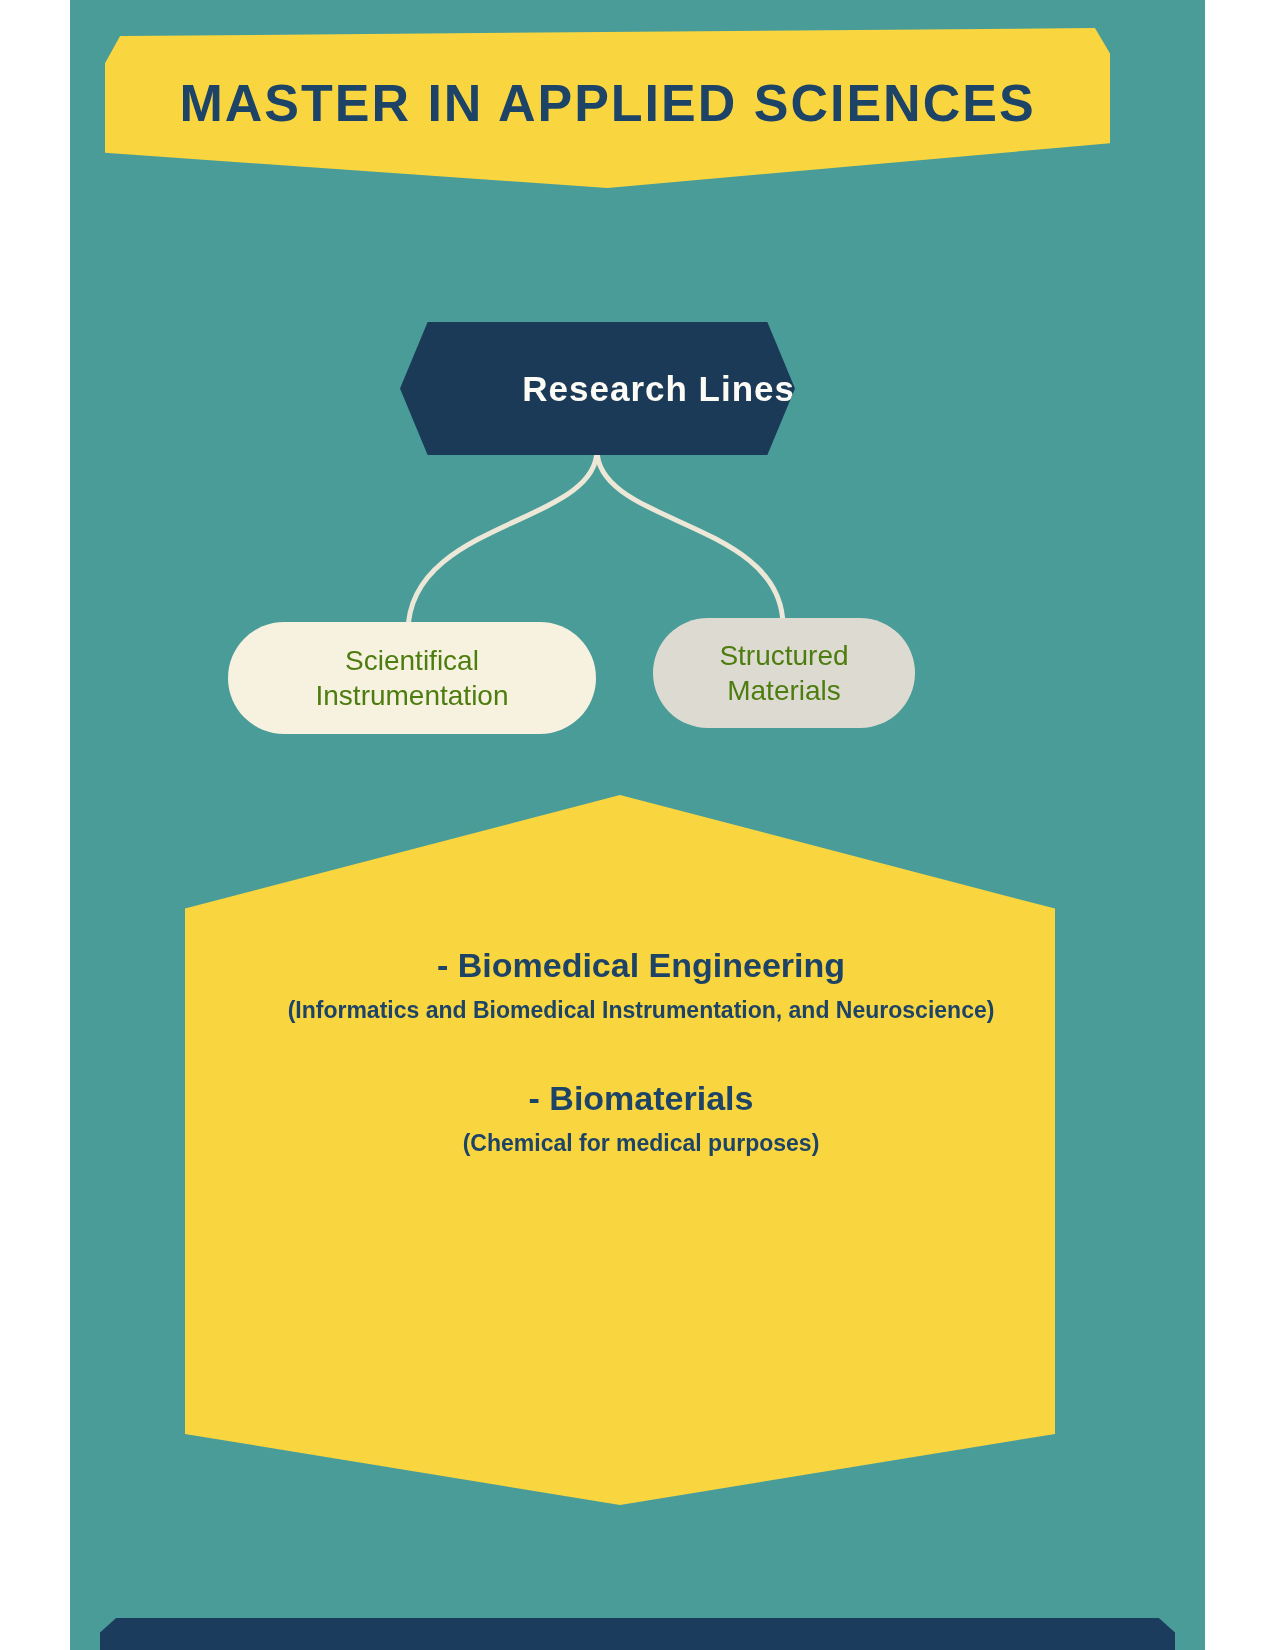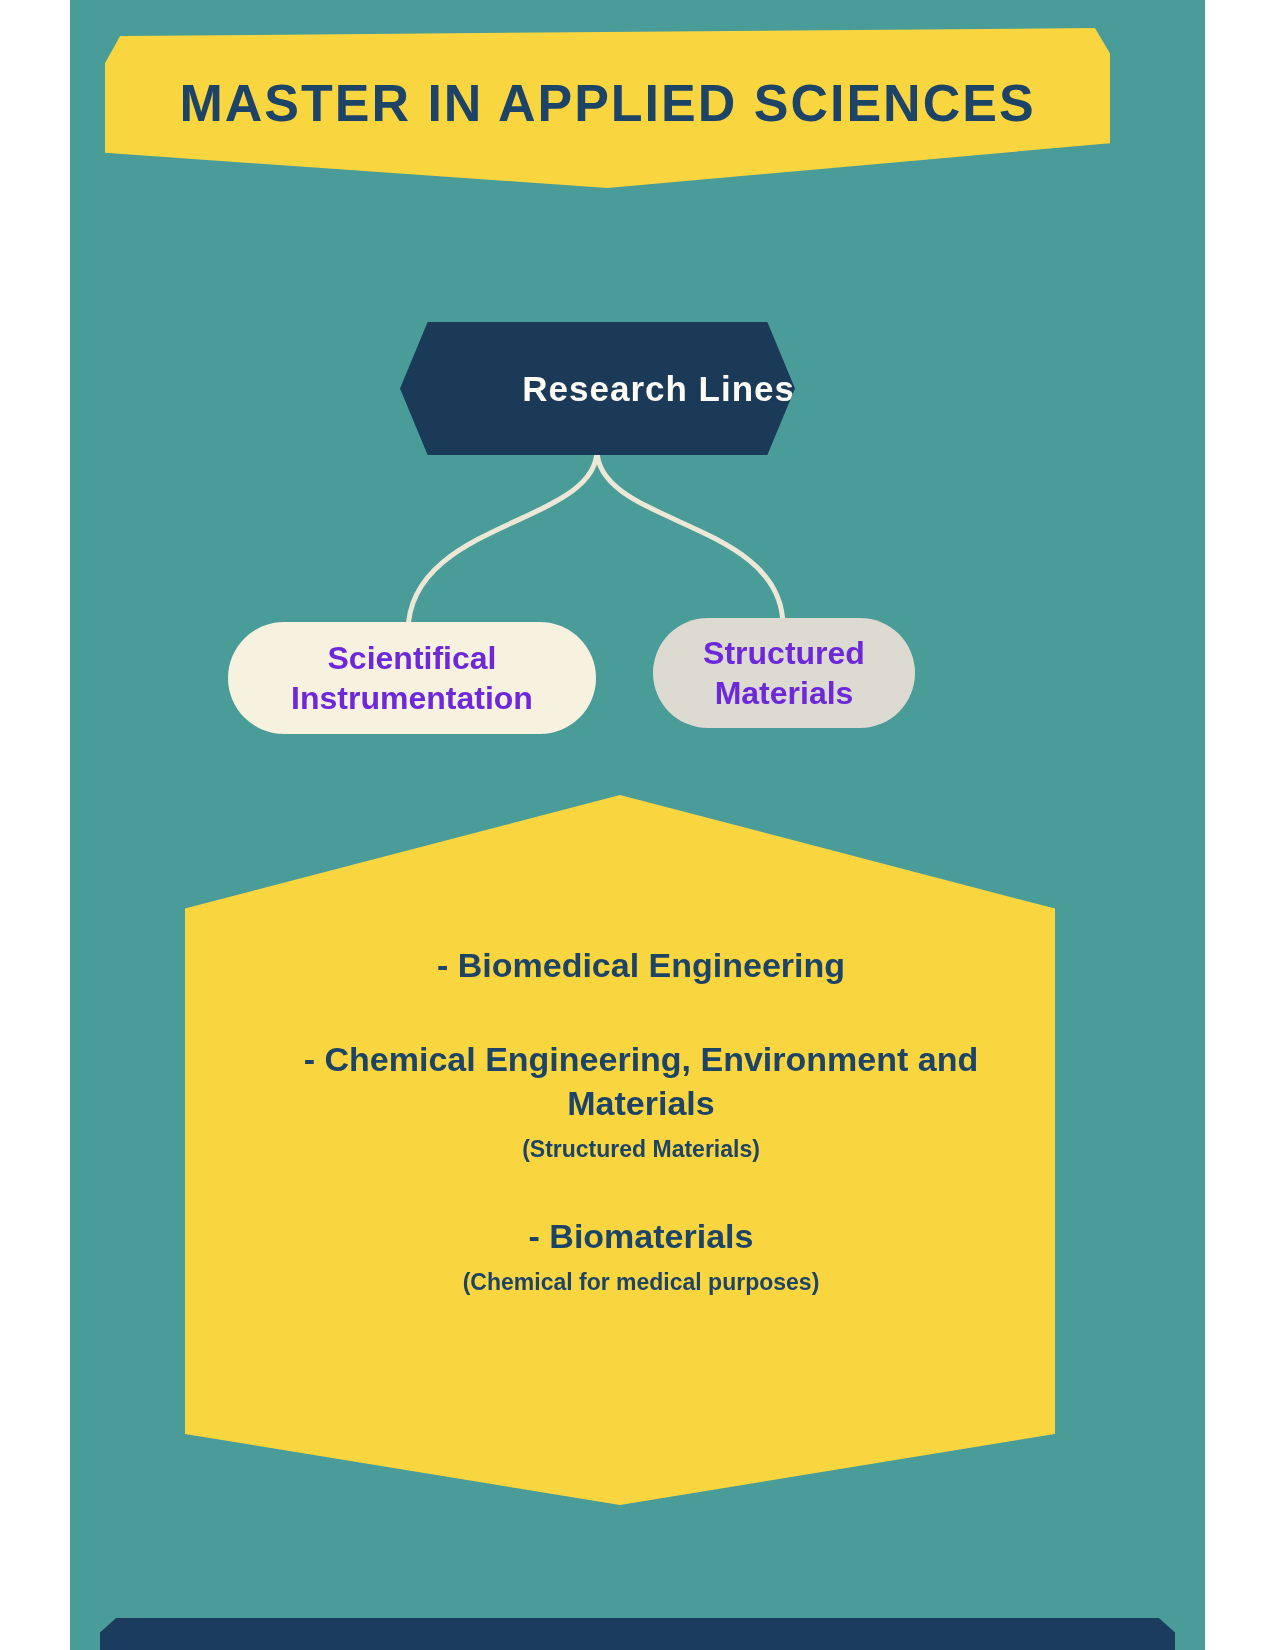--- a/index.html
+++ b/index.html
@@ -78,23 +78,23 @@
 
   
   .pill {
     position: absolute;
     display: flex;
     align-items: center;
     justify-content: center;
     text-align: center;
   }
   .pill span {
-    color: #6d28d9;
-    font-size: 32px;
-    font-weight: bold;
+    color: #4d7c0f;
+    font-size: 28px;
+    font-weight: normal;
     line-height: 1.25;
   }
   .pill-left {
     left: 228px;
     top: 622px;
     width: 368px;
     height: 112px;
     border-radius: 58px;
     background: #F7F2DF;
   }
@@ -178,26 +178,23 @@
   </div>
 
   <div class="pill pill-right">
     <span>Structured Materials</span>
   </div>
 
   <div class="big-hex">
 
     <div class="program">
       <div class="program-name">- Biomedical Engineering</div>
+      <div class="program-detail">(Informatics and Biomedical Instrumentation, and Neuroscience)</div>
     </div>
 
-    <div class="program">
-      <div class="program-name">- Chemical Engineering, Environment and Materials</div>
-      <div class="program-detail">(Structured Materials)</div>
-    </div>
 
     <div class="program">
       <div class="program-name">- Biomaterials</div>
       <div class="program-detail">(Chemical for medical purposes)</div>
     </div>
 
 
   </div>
 
   <div class="footer-bar"></div>

